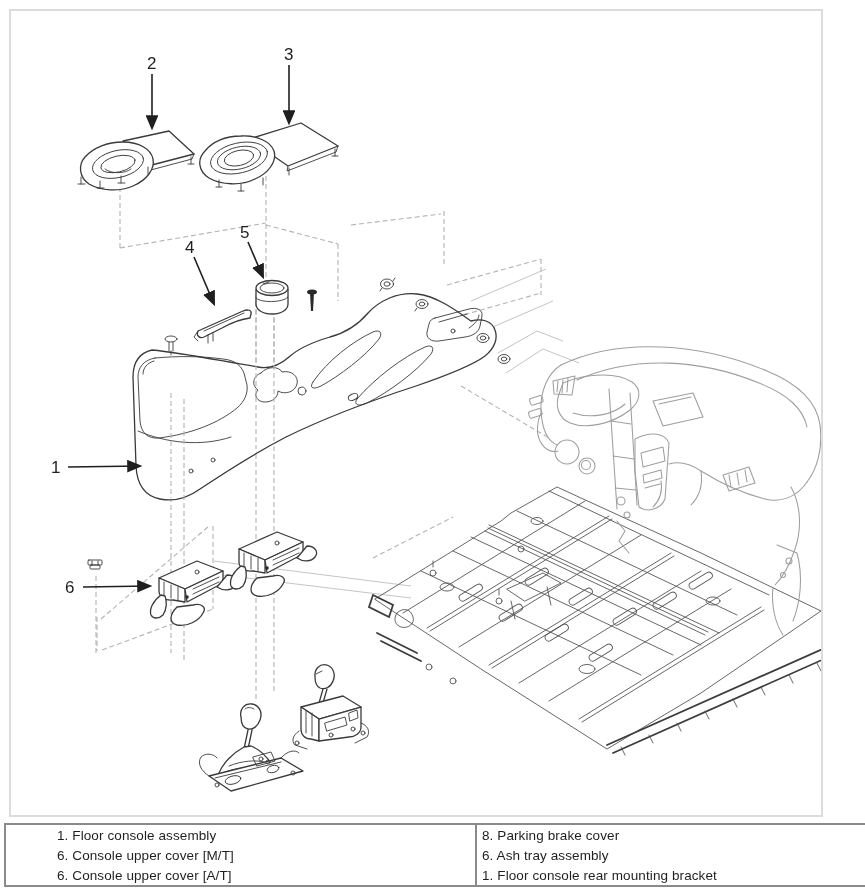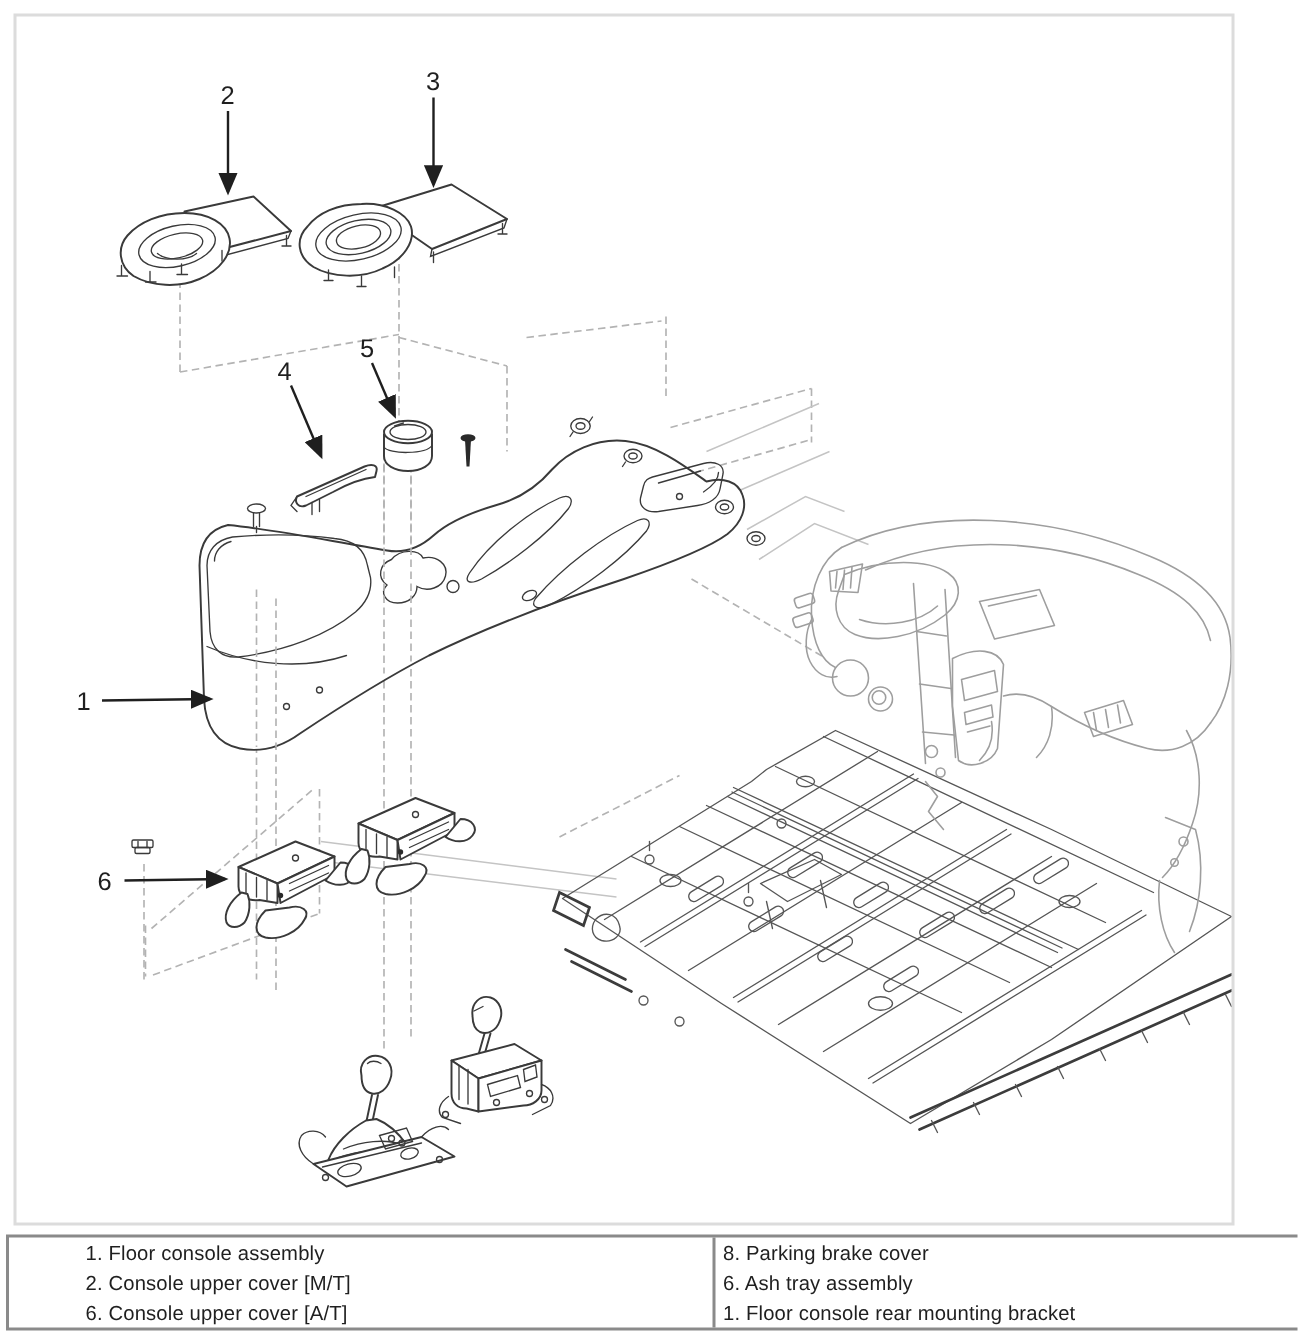--- a/index.html
+++ b/index.html
@@ -321,21 +321,21 @@
   <g>
     <text class="callout" x="64" y="592">6</text>
     <path class="dk" d="M82,586 L149,585" marker-end="url(#ah)"></path>
   </g>
 </svg>
 </div>
 
 <div class="legend">
   <div class="col">
     <div class="line">1. Floor console assembly</div>
-    <div class="line">2. Console upper cover [M/T]</div>
+    <div class="line">6. Console upper cover [M/T]</div>
     <div class="line">6. Console upper cover [A/T]</div>
   </div>
   <div class="col">
     <div class="line">8. Parking brake cover</div>
     <div class="line">6. Ash tray assembly</div>
     <div class="line">1. Floor console rear mounting bracket</div>
   </div>
 </div>
 
 </body></html>

